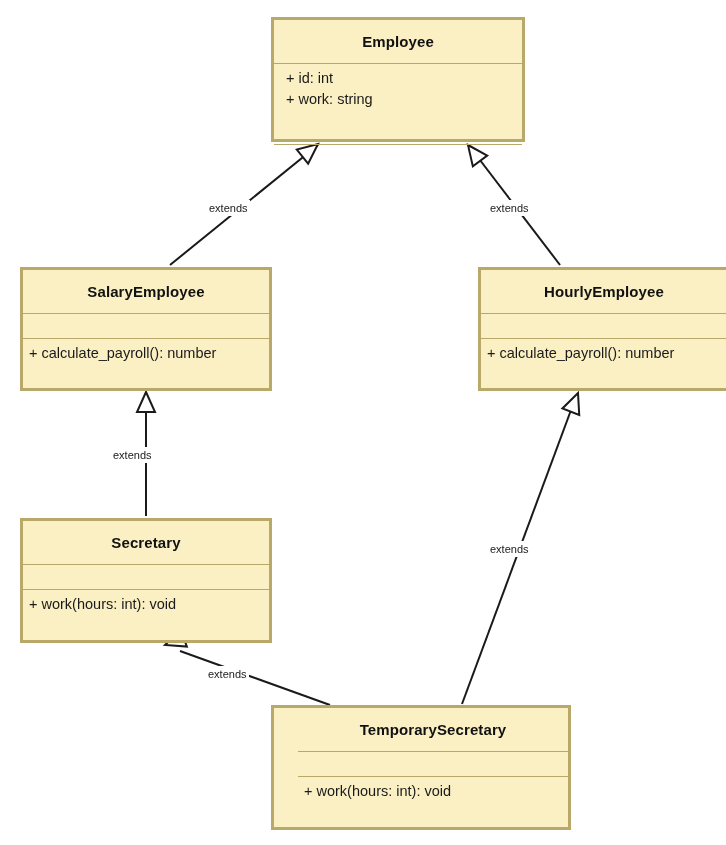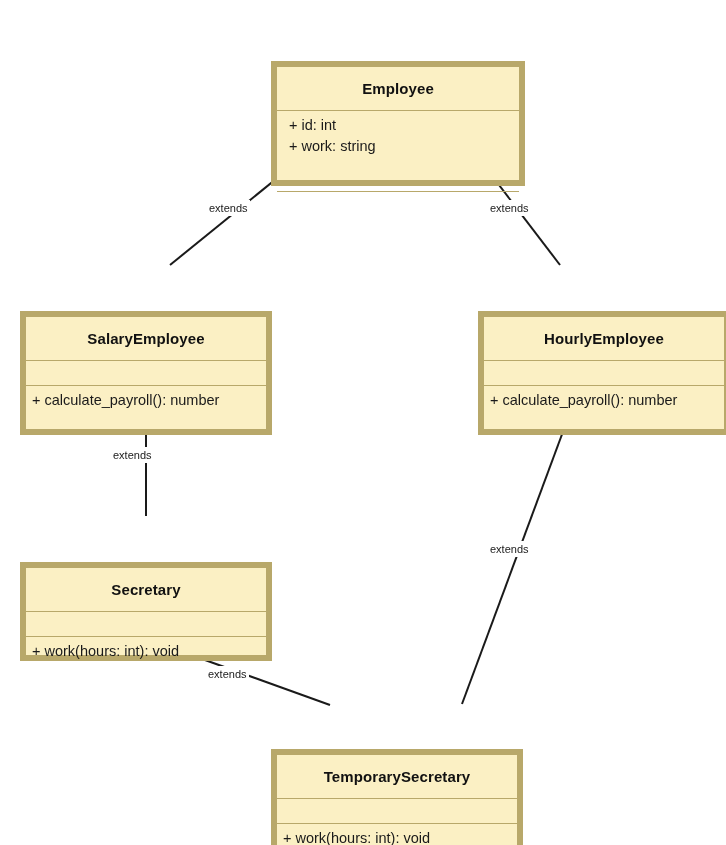--- a/index.html
+++ b/index.html
@@ -25,24 +25,23 @@
     position: absolute;
     left: 0; top: 0;
     width: 726px;
     height: 845px;
     z-index: 1;
   }
   .uml-class {
     position: absolute;
     box-sizing: border-box;
     background: #fbf0c4;
-    border: 6px solid #a3a3a3;
+    border: 3px solid #a3a3a3;
     z-index: 2;
     box-shadow: 0 0 0 0 rgba(0,0,0,0);
-    margin-top: 44px;
   }
   .uml-compartment {
     box-sizing: border-box;
     overflow: hidden;
   }
   .uml-compartment.title {
     border-bottom: 1px solid #b8a86a;
     display: flex;
     align-items: center;
     justify-content: center;
@@ -133,31 +132,31 @@
   <div class="uml-class" id="class-hourly-employee" style="left: 478px; top: 267px; width: 252px; height: 124px; background: rgb(251, 240, 196); border-color: rgb(184, 168, 106);">
     <div class="uml-compartment title" style="height: 44px;">
       <span class="class-name">HourlyEmployee</span>
     </div>
     <div class="uml-compartment attrs empty" style="height: 25px;"></div>
     <div class="uml-compartment methods">
       <div class="member-line">+ calculate_payroll(): number</div>
     </div>
   </div>
 
-  <div class="uml-class" id="class-secretary" style="left: 20px; top: 518px; width: 252px; height: 99px; background: rgb(251, 240, 196); border-color: rgb(184, 168, 106);">
+  <div class="uml-class" id="class-secretary" style="left: 20px; top: 518px; width: 252px; height: 125px; background: rgb(251, 240, 196); border-color: rgb(184, 168, 106);">
     <div class="uml-compartment title" style="height: 44px;">
       <span class="class-name">Secretary</span>
     </div>
     <div class="uml-compartment attrs empty" style="height: 25px;"></div>
     <div class="uml-compartment methods">
       <div class="member-line">+ work(hours: int): void</div>
     </div>
   </div>
 
-  <div class="uml-class" id="class-temporary-secretary" style="left: 271px; top: 705px; width: 252px; height: 125px; background: rgb(251, 240, 196); border-color: rgb(184, 168, 106);">
+  <div class="uml-class" id="class-temporary-secretary" style="left: 271px; top: 705px; width: 300px; height: 125px; background: rgb(251, 240, 196); border-color: rgb(184, 168, 106); padding-left: 24px;">
     <div class="uml-compartment title" style="height: 44px;">
       <span class="class-name">TemporarySecretary</span>
     </div>
     <div class="uml-compartment attrs empty" style="height: 25px;"></div>
     <div class="uml-compartment methods">
       <div class="member-line">+ work(hours: int): void</div>
     </div>
   </div>
 
 <div class="edge-label" style="left: 207px; top: 200px;">extends</div>

